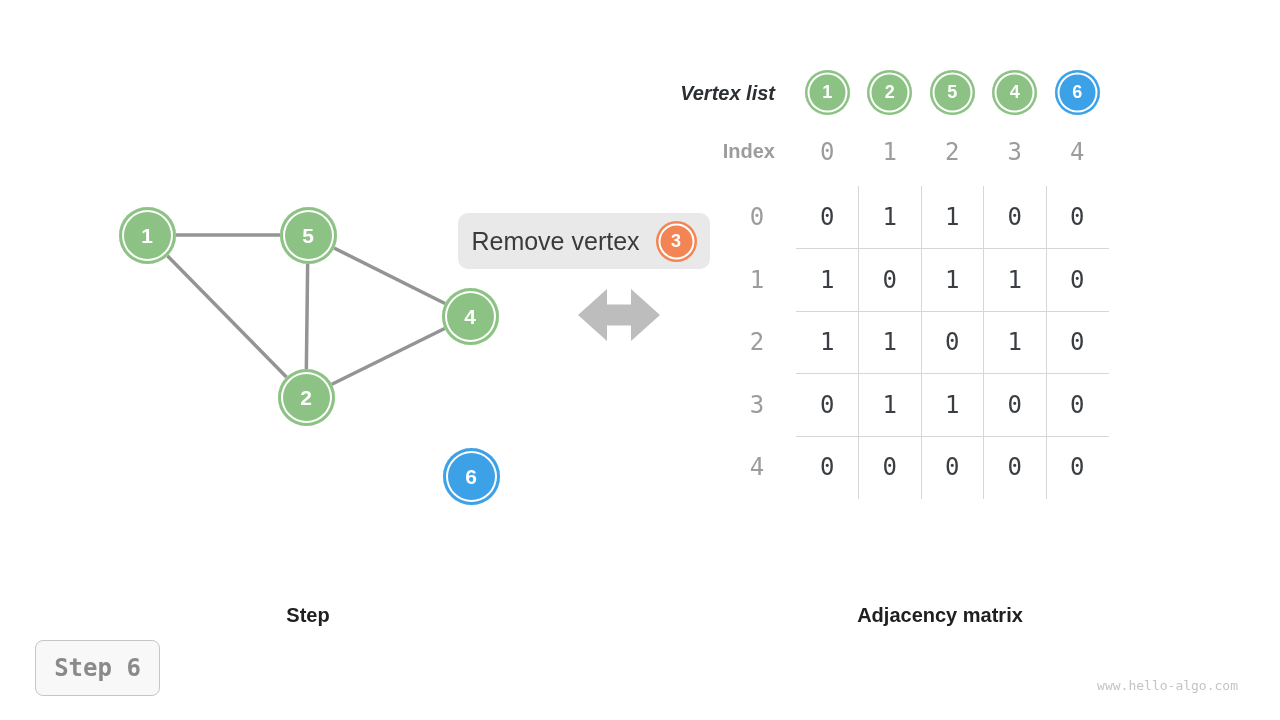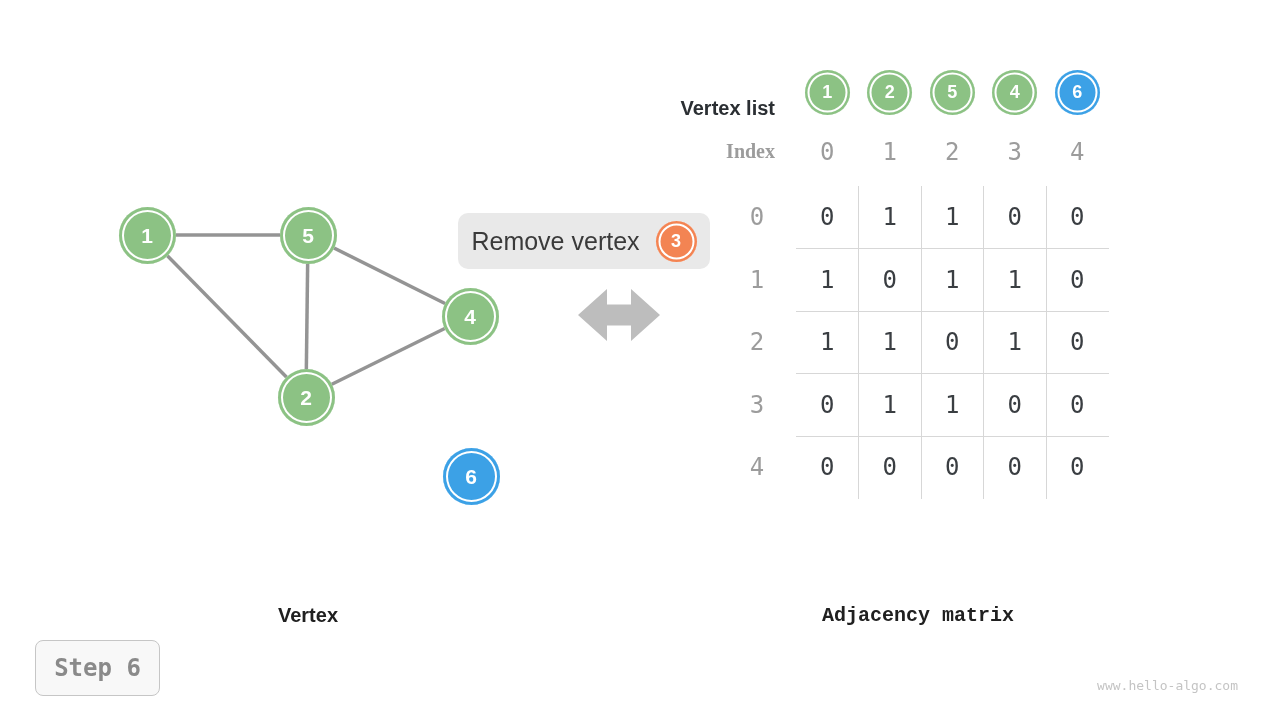--- a/index.html
+++ b/index.html
@@ -82,22 +82,22 @@
 
   <div id="action-button" style="background: rgb(233, 233, 233);">
     <span id="action-label">Remove vertex</span>
     <span id="action-vertex-circle" style="background: rgb(243, 132, 83); box-shadow: rgb(243, 132, 83) 0px 0px 0px 2.5px inset, rgb(255, 255, 255) 0px 0px 0px 4.5px inset;">3</span>
   </div>
 
   <svg class="abs" style="left:578px; top:287px;" width="82" height="56" viewBox="0 0 82 56">
     <polygon id="arrow-poly" points="0,28 29,2 29,17.5 53,17.5 53,2 82,28 53,54 53,38.5 29,38.5 29,54" fill="#BDBDBD"></polygon>
   </svg>
 
-  <div class="panel-label" style="left:600px; top:97px;">Vertex list</div>
-  <div class="panel-label gray" style="left:600px; top:140px;font-family:Liberation Serif, serif;">Index</div>
+  <div class="panel-label" style="left:600px; top:82px;font-style:italic;">Vertex list</div>
+  <div class="panel-label gray" style="left:600px; top:140px;">Index</div>
 
   <div id="vertex-list-row">
       <div class="vcircle" style="left: 804.75px; top: 69.5px; width: 45px; height: 45px; background: rgb(140, 194, 132); box-shadow: rgb(140, 194, 132) 0px 0px 0px 2.5px inset, rgb(255, 255, 255) 0px 0px 0px 4.5px inset; font-size: 18px;">1</div>
       <div class="vcircle" style="left: 867.25px; top: 69.5px; width: 45px; height: 45px; background: rgb(140, 194, 132); box-shadow: rgb(140, 194, 132) 0px 0px 0px 2.5px inset, rgb(255, 255, 255) 0px 0px 0px 4.5px inset; font-size: 18px;">2</div>
       <div class="vcircle" style="left: 929.75px; top: 69.5px; width: 45px; height: 45px; background: rgb(140, 194, 132); box-shadow: rgb(140, 194, 132) 0px 0px 0px 2.5px inset, rgb(255, 255, 255) 0px 0px 0px 4.5px inset; font-size: 18px;">5</div>
       <div class="vcircle" style="left: 992.25px; top: 69.5px; width: 45px; height: 45px; background: rgb(140, 194, 132); box-shadow: rgb(140, 194, 132) 0px 0px 0px 2.5px inset, rgb(255, 255, 255) 0px 0px 0px 4.5px inset; font-size: 18px;">4</div>
       <div class="vcircle" style="left: 1054.75px; top: 69.5px; width: 45px; height: 45px; background: rgb(60, 161, 230); box-shadow: rgb(60, 161, 230) 0px 0px 0px 2.5px inset, rgb(255, 255, 255) 0px 0px 0px 4.5px inset; font-size: 18px;">6</div>
     </div>
   <div id="index-row">
       <div class="idx-cell" style="left: 796px; top: 138px; width: 62.5px; height: 28px; line-height: 28px;">0</div>
@@ -140,20 +140,20 @@
       <div class="gridline" style="left: 858px; top: 186px; width: 1px; height: 312.5px; background: rgb(215, 215, 215);"></div>
       <div class="gridline" style="left: 796px; top: 248px; width: 312.5px; height: 1px; background: rgb(215, 215, 215);"></div>
       <div class="gridline" style="left: 920.5px; top: 186px; width: 1px; height: 312.5px; background: rgb(215, 215, 215);"></div>
       <div class="gridline" style="left: 796px; top: 310.5px; width: 312.5px; height: 1px; background: rgb(215, 215, 215);"></div>
       <div class="gridline" style="left: 983px; top: 186px; width: 1px; height: 312.5px; background: rgb(215, 215, 215);"></div>
       <div class="gridline" style="left: 796px; top: 373px; width: 312.5px; height: 1px; background: rgb(215, 215, 215);"></div>
       <div class="gridline" style="left: 1045.5px; top: 186px; width: 1px; height: 312.5px; background: rgb(215, 215, 215);"></div>
       <div class="gridline" style="left: 796px; top: 435.5px; width: 312.5px; height: 1px; background: rgb(215, 215, 215);"></div>
     </div>
 
-  <div class="caption" style="left:158px; top:604px;">Vertex</div>
-  <div class="caption" style="left:768px; top:604px;font-family:Liberation Mono, monospace;">Adjacency matrix</div>
+  <div class="caption" style="left:158px; top:604px;">Step</div>
+  <div class="caption" style="left:790px; top:604px;">Adjacency matrix</div>
 
   <div id="step-badge">Step 6</div>
 
   <div id="watermark">www.hello-algo.com</div>
 
 </div>
 
 </body></html>

